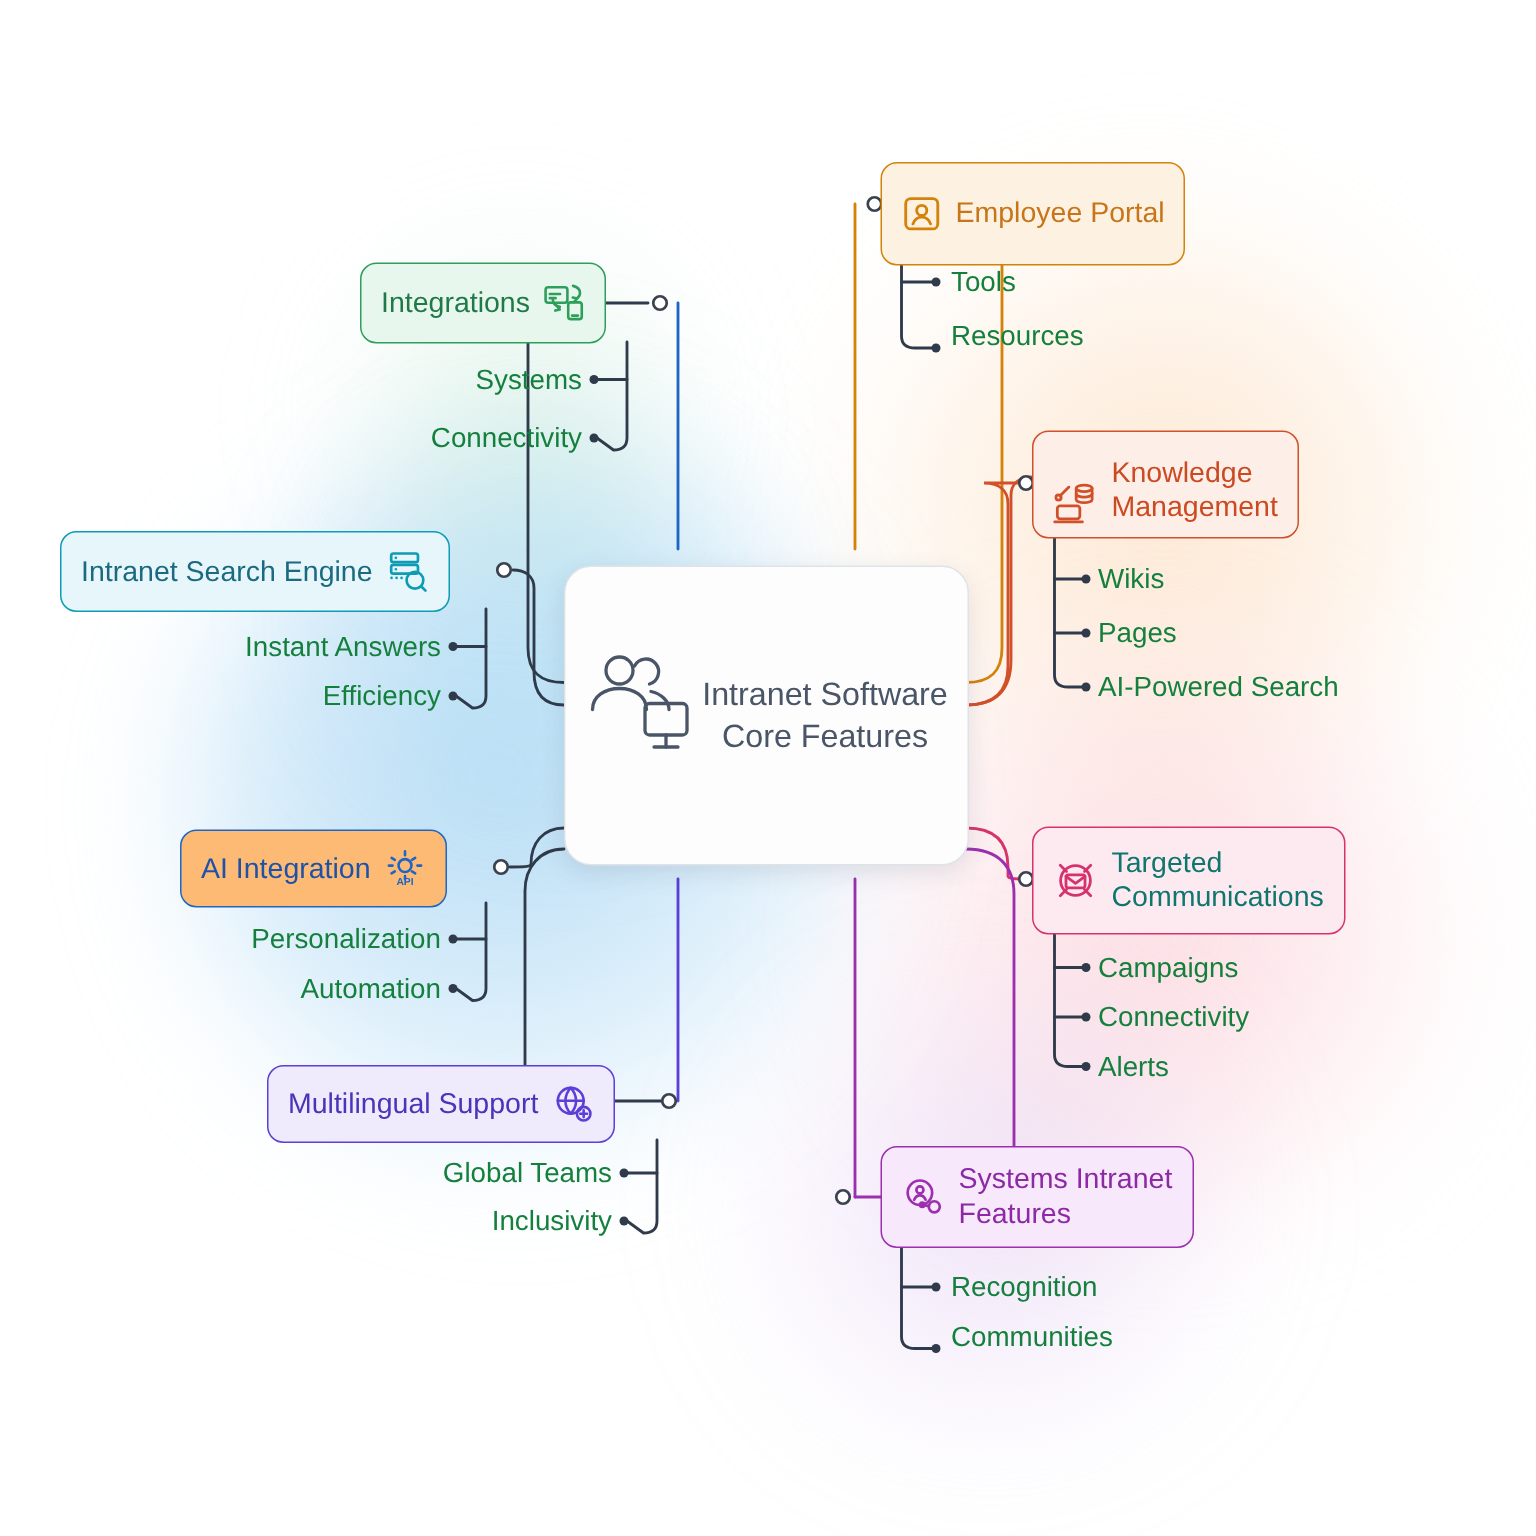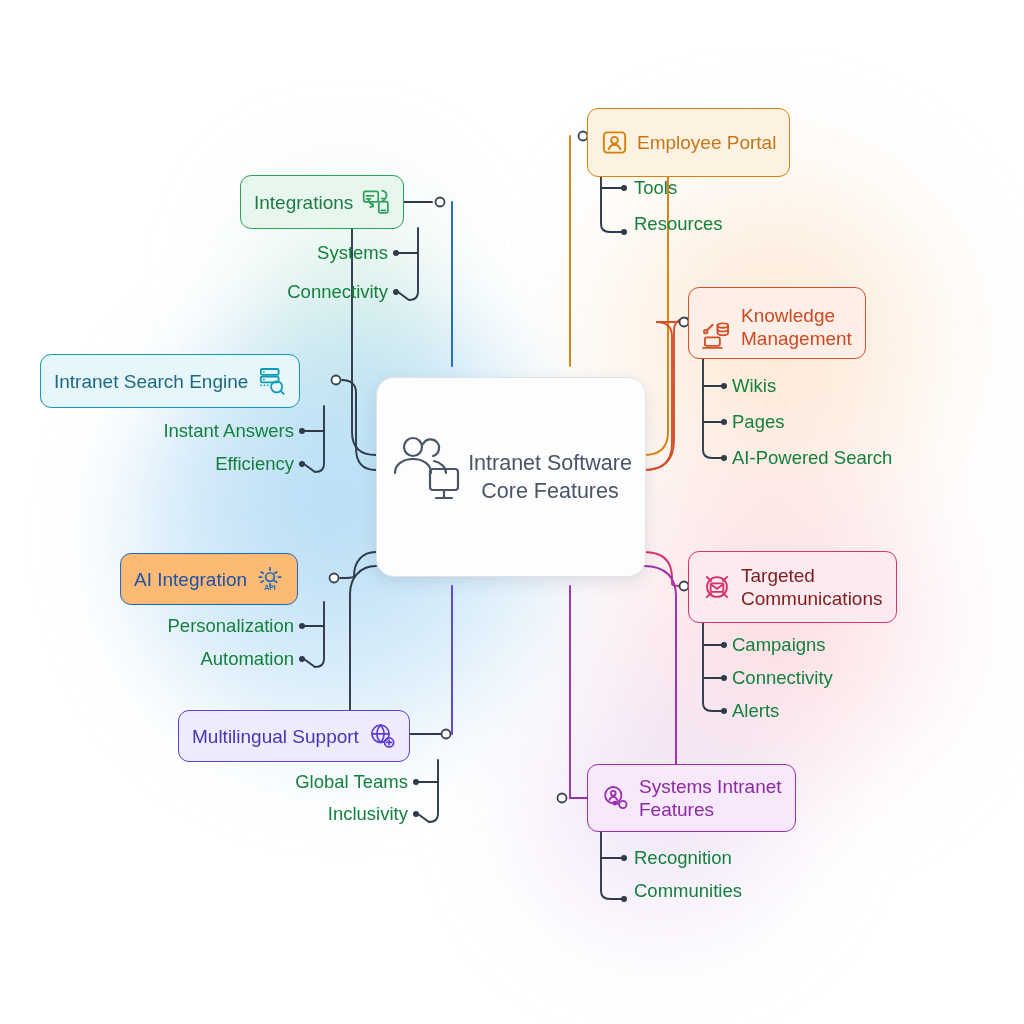--- a/index.html
+++ b/index.html
@@ -185,21 +185,21 @@
 
   <div class="node" style="left:688px;top:551px;height:72px;border-color:#d6336c;background:#fdeaf0;">
     <span class="n-icon">
       <svg width="30" height="30" viewBox="0 0 26 26" fill="none" stroke="#d6336c" stroke-width="1.6" stroke-linecap="round" stroke-linejoin="round">
         <circle cx="13" cy="13" r="8.6"></circle>
         <rect x="7.5" y="9.8" width="11" height="7.4" rx="1.3"></rect>
         <path d="M7.5 10.6l5.5 4 5.5-4"></path>
         <path d="M4.2 4.2l3.6 3.6M21.8 4.2l-3.6 3.6M4.2 21.8l3.6-3.6M21.8 21.8l-3.6-3.6"></path>
       </svg>
     </span>
-    <span class="n-label" style="color:#7f1d1d;"><span>Targeted</span><br><span>Communications</span></span>
+    <span class="n-label" style="color:#0f766e;"><span>Targeted</span><br><span>Communications</span></span>
   </div>
 
   <div class="node" style="left:587px;top:764px;height:68px;border-color:#9b2fae;background:#f7e8fb;">
     <span class="n-icon">
       <svg width="29" height="29" viewBox="0 0 26 26" fill="none" stroke="#9b2fae" stroke-width="1.6" stroke-linecap="round" stroke-linejoin="round">
         <circle cx="11" cy="10" r="7.3"></circle>
         <circle cx="11" cy="8.3" r="2.1"></circle>
         <path d="M7.6 14.2c.7-1.7 2-2.6 3.4-2.6s2.7.9 3.4 2.6"></path>
         <circle cx="19.6" cy="18.4" r="3.3"></circle>
         <path d="M13.6 17.4l2.8.6"></path>

